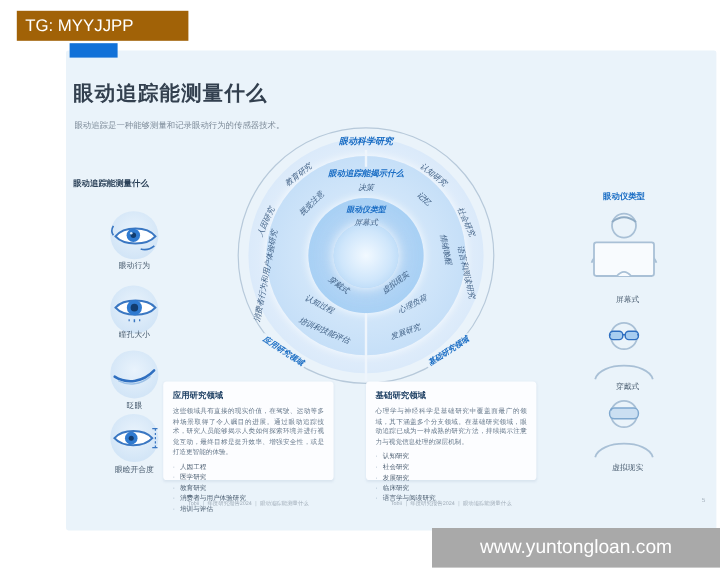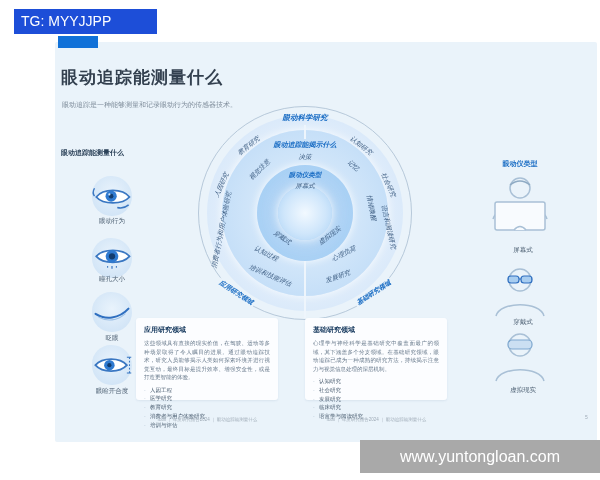--- a/index.html
+++ b/index.html
@@ -51,21 +51,21 @@
   .card-body{font-size:5.5px;color:#66788a;line-height:1.55;margin:0 0 4px 0;text-align:justify;}
   .card ul{margin:0;padding:0;list-style:none;}
   .card li{font-size:5.5px;color:#4a5d70;line-height:1.6;padding-left:6px;position:relative;}
   .card li::before{content:"·";position:absolute;left:0;color:#8aa0b5;}
 
   .footer-line{position:absolute;top:375px;width:142px;text-align:center;
                font-size:4.5px;color:#9fabb7;}
   .page-num{position:absolute;top:372px;left:530px;font-size:5px;color:#9fabb7;}
 
   
-  .wm-top{position:absolute;left:14px;top:9px;width:136px;height:25px;background:#1d4ed8;
+  .wm-top{position:absolute;left:14px;top:9px;width:136px;height:25px;background:#a16207;
           color:#ffffff;font-size:14px;line-height:25px;padding-left:7px;z-index:50;}
   .wm-bottom{position:absolute;left:360px;top:440px;width:240px;height:33px;background:#a9a9a9;
              color:#ffffff;font-size:16px;line-height:33px;text-align:center;z-index:50;}
 
   svg{display:block;}
 </style>
 </head>
 <body>
 
 <div class="slide">

